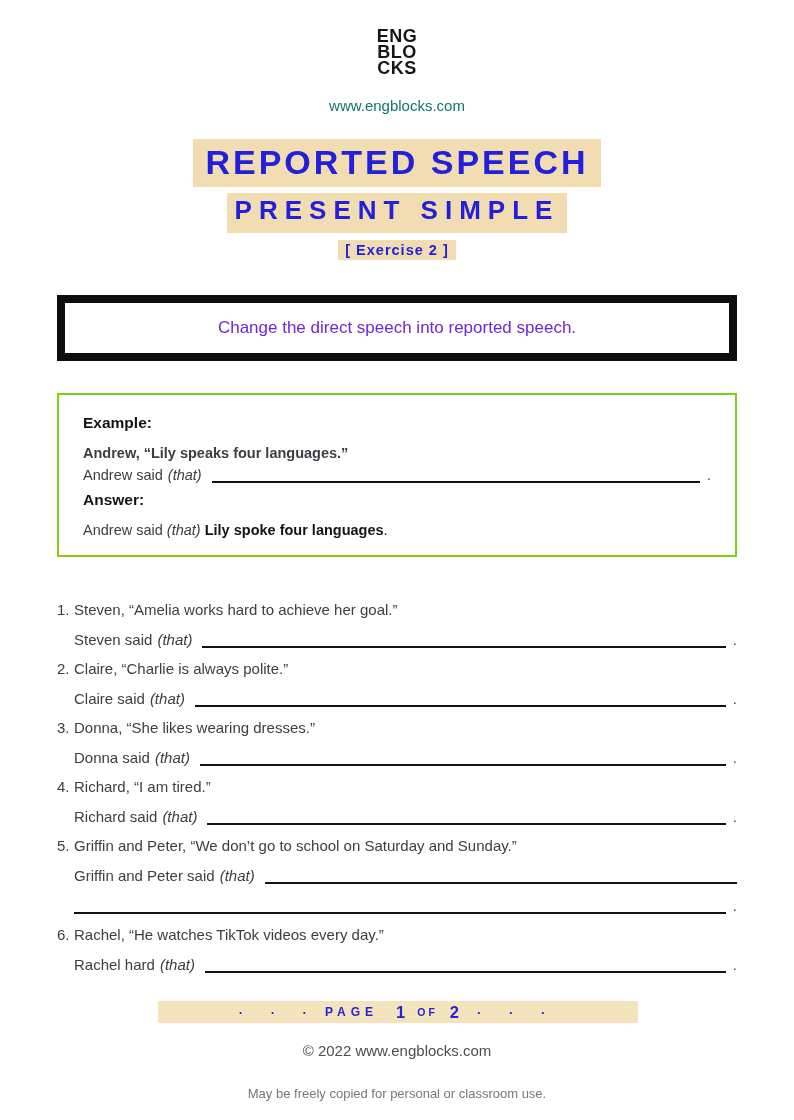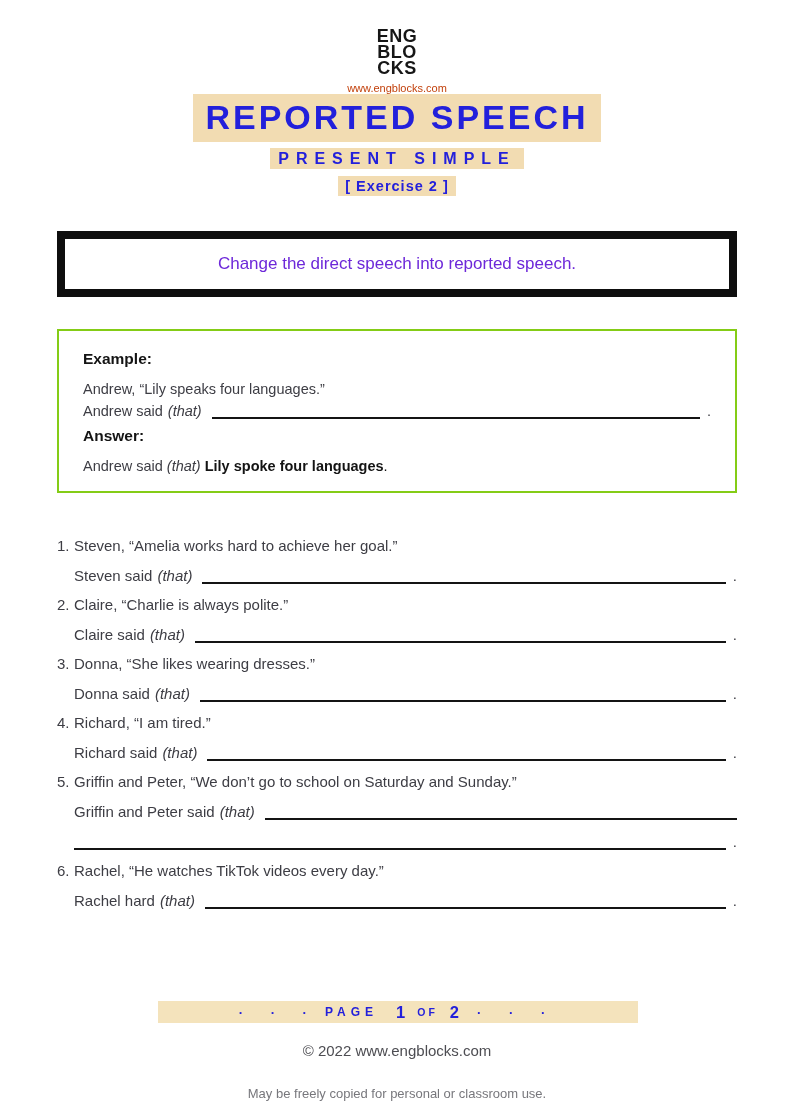--- a/index.html
+++ b/index.html
@@ -6,46 +6,46 @@
   .page {
     position:relative; width:794px; height:1120px; overflow:hidden;
     background:#ffffff; font-family:"Liberation Sans", sans-serif; color:#3d3d44;
   }
 
   
   .header { text-align:center; padding-top:29px; }
   .logo { display:inline-block; font-weight:bold; font-size:18px; line-height:0.88;
           color:#161616; letter-spacing:0.5px; }
   .logo div { display:block; }
-  .website { margin-top:4px; font-size:11px; color:#c2410c; }
-
-  
-  .titles { text-align:center; }
+  .website { margin-top:19px; font-size:15px; color:#0f766e; }
+
+  
+  .titles { text-align:center; margin-top:25px; }
   .hl { background:#f2dcb2; display:inline-block; }
   .title-main { font-size:34px; font-weight:bold; color:#2320db; letter-spacing:3px;
                 padding:4px 12px 5px; }
   .title-sub-wrap { margin-top:6px; }
-  .title-sub { font-size:16px; font-weight:bold; color:#2320db; letter-spacing:7px;
-               padding:2px 8px 1px; }
+  .title-sub { font-size:26px; font-weight:bold; color:#2320db; letter-spacing:7px;
+               padding:2px 8px 7px; }
   .title-ex-wrap { margin-top:7px; }
   .title-ex { font-size:14.5px; font-weight:bold; color:#2320db; letter-spacing:1px;
               padding:2px 7px; }
 
   
   .instruction-box {
     margin:35px 57px 0; border:8px solid #0e0e0e; background:#ffffff;
     height:50px; display:flex; align-items:center; justify-content:center;
   }
   .instruction-text { font-size:17px; color:#6d28d9; }
 
   
   .example-box { margin:32px 57px 0; border:2px solid #84cc16; padding:13px 24px 15px;
                  font-size:14.5px; }
   .ex-head { font-weight:bold; font-size:15.5px; color:#141414; margin:6px 0 11px; }
-  .ex-line { margin:2px 0; line-height:20px; }
+  .ex-line { margin:2px 0; line-height:20px;font-weight:bold; }
   .fill-row { display:flex; align-items:flex-end; line-height:20px; margin-top:2px; }
   .fill-row em { margin-left:5px; }
   .blank { flex:1; height:0; border-bottom:2px solid #141414; margin:0 0 2px 10px; min-width:30px; }
   .period { margin-left:7px; }
   .answer-line { margin-top:2px; line-height:20px; }
   .answer-line strong, .answer-line .ans-period { color:#141414; }
   em { font-style:italic; }
 
   
   .exercises { margin:39px 57px 0; font-size:15px; }

